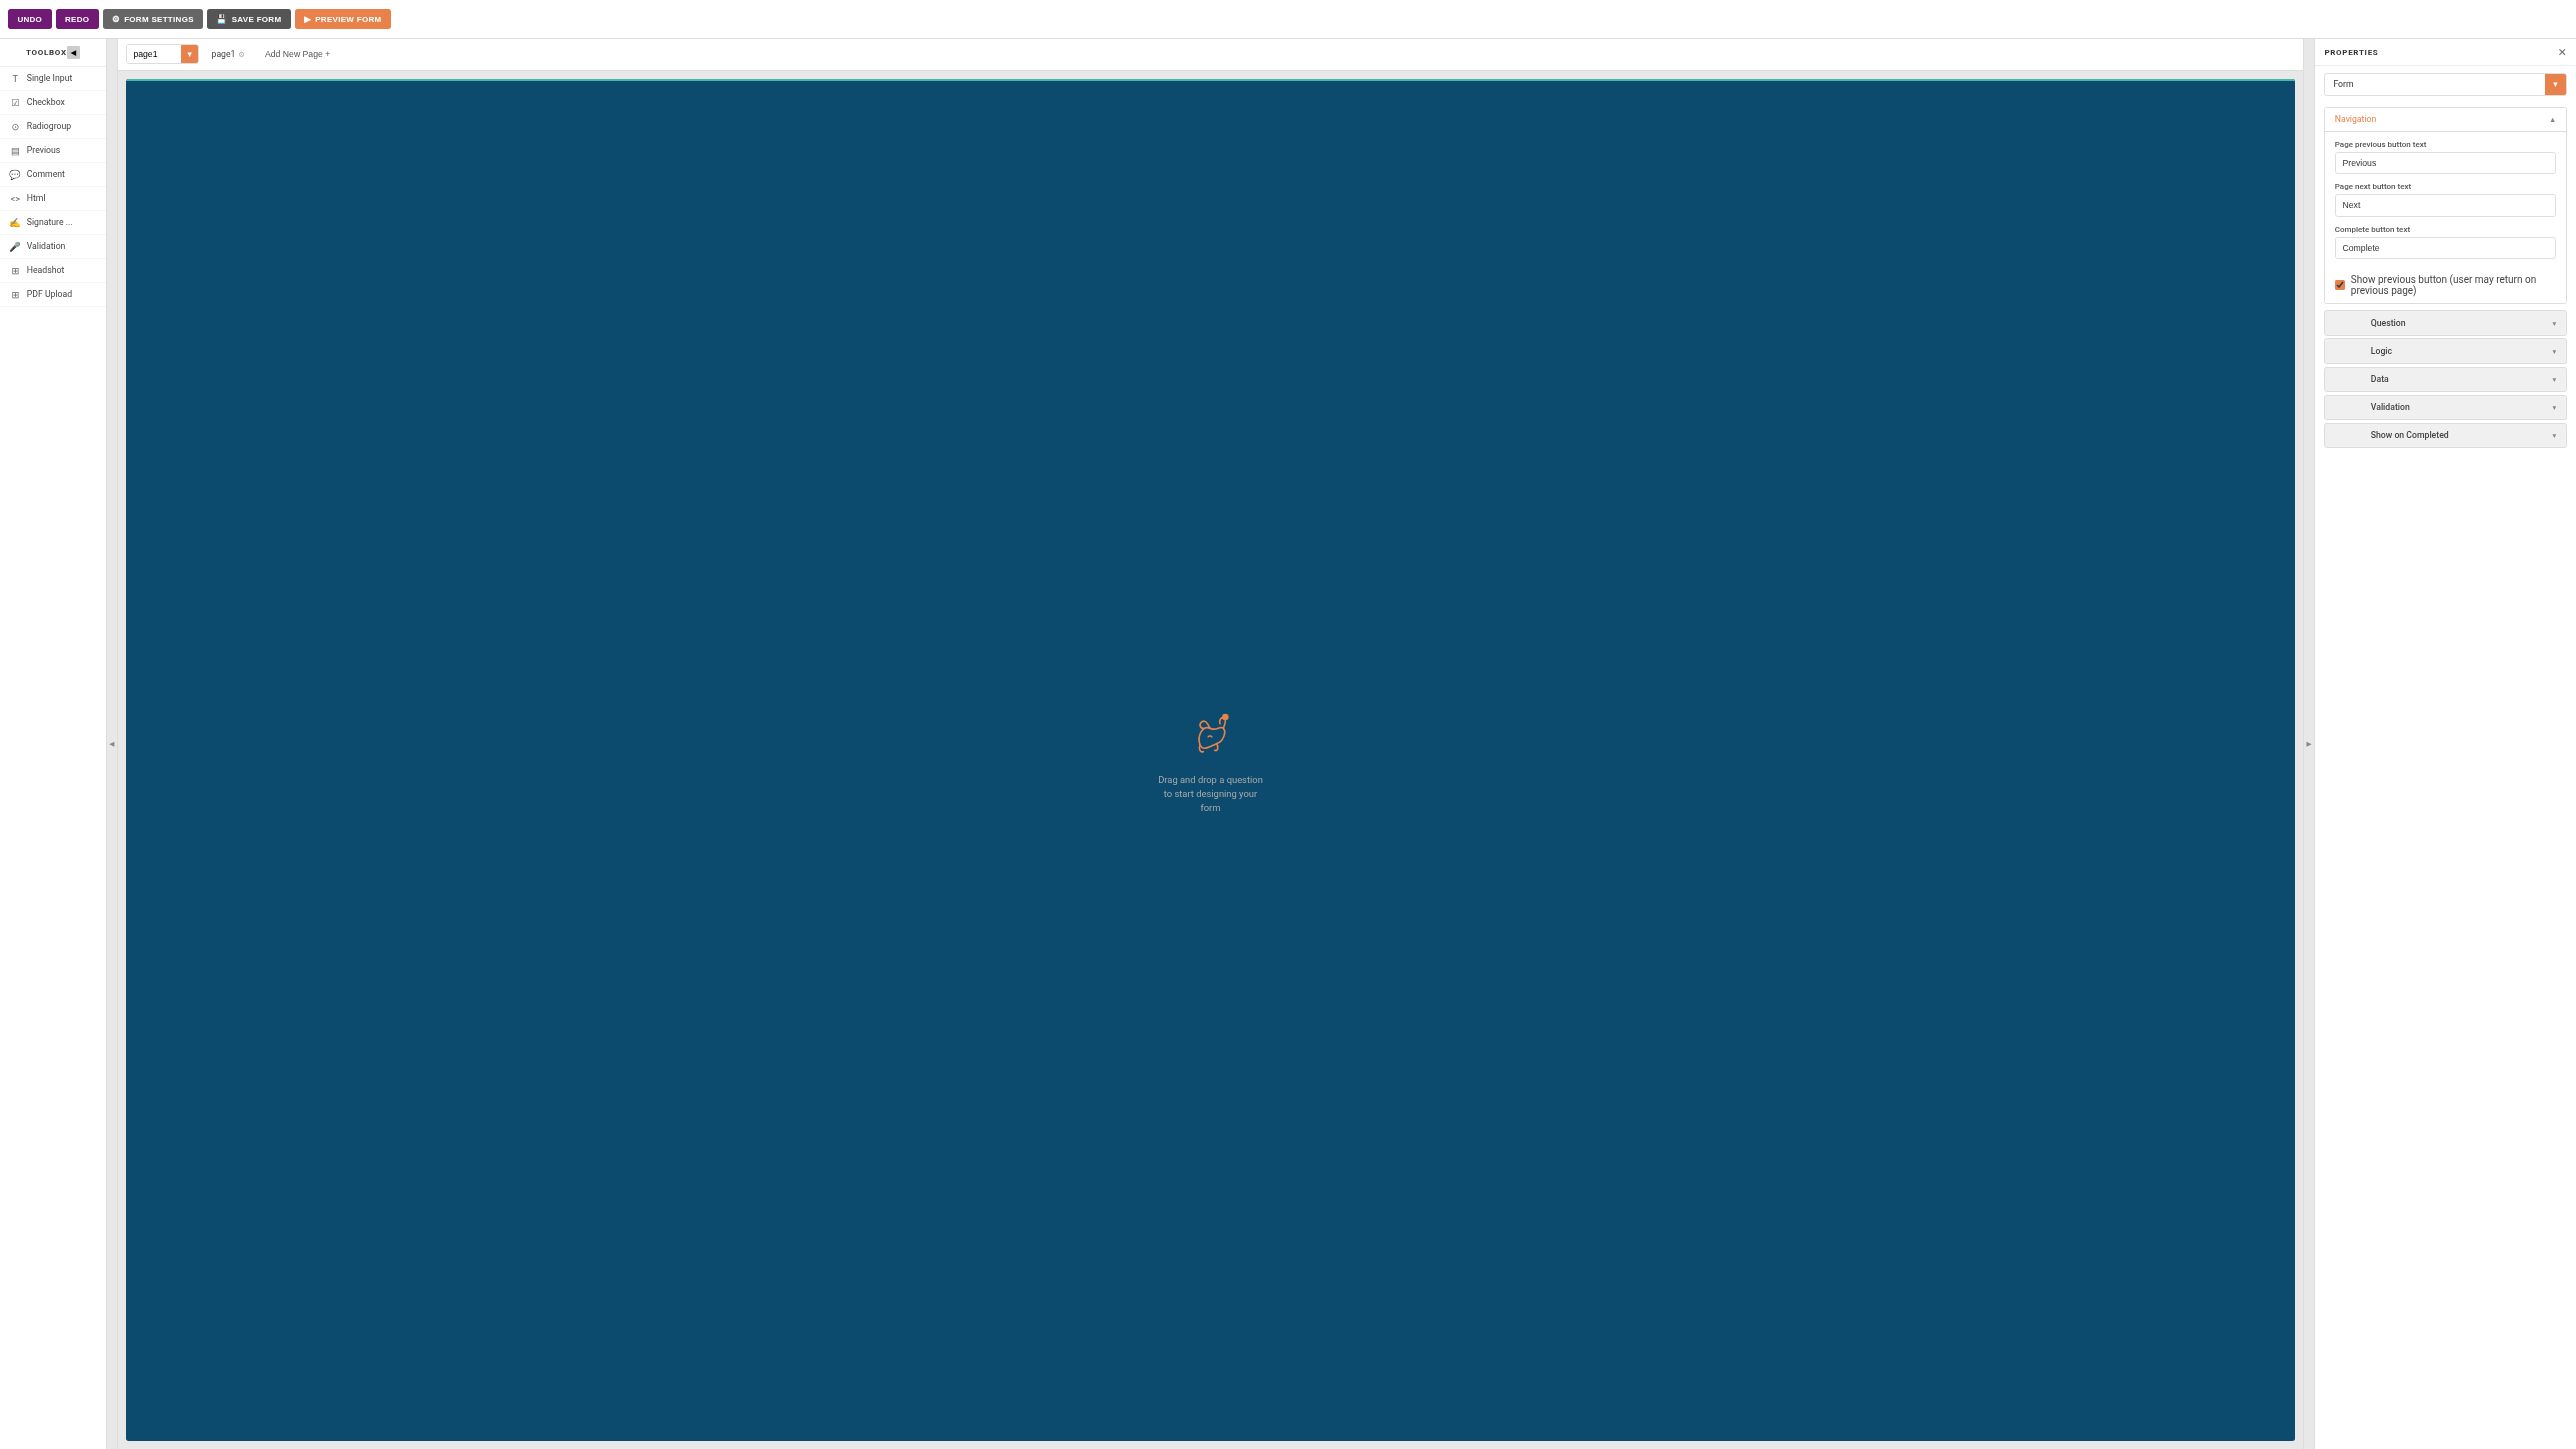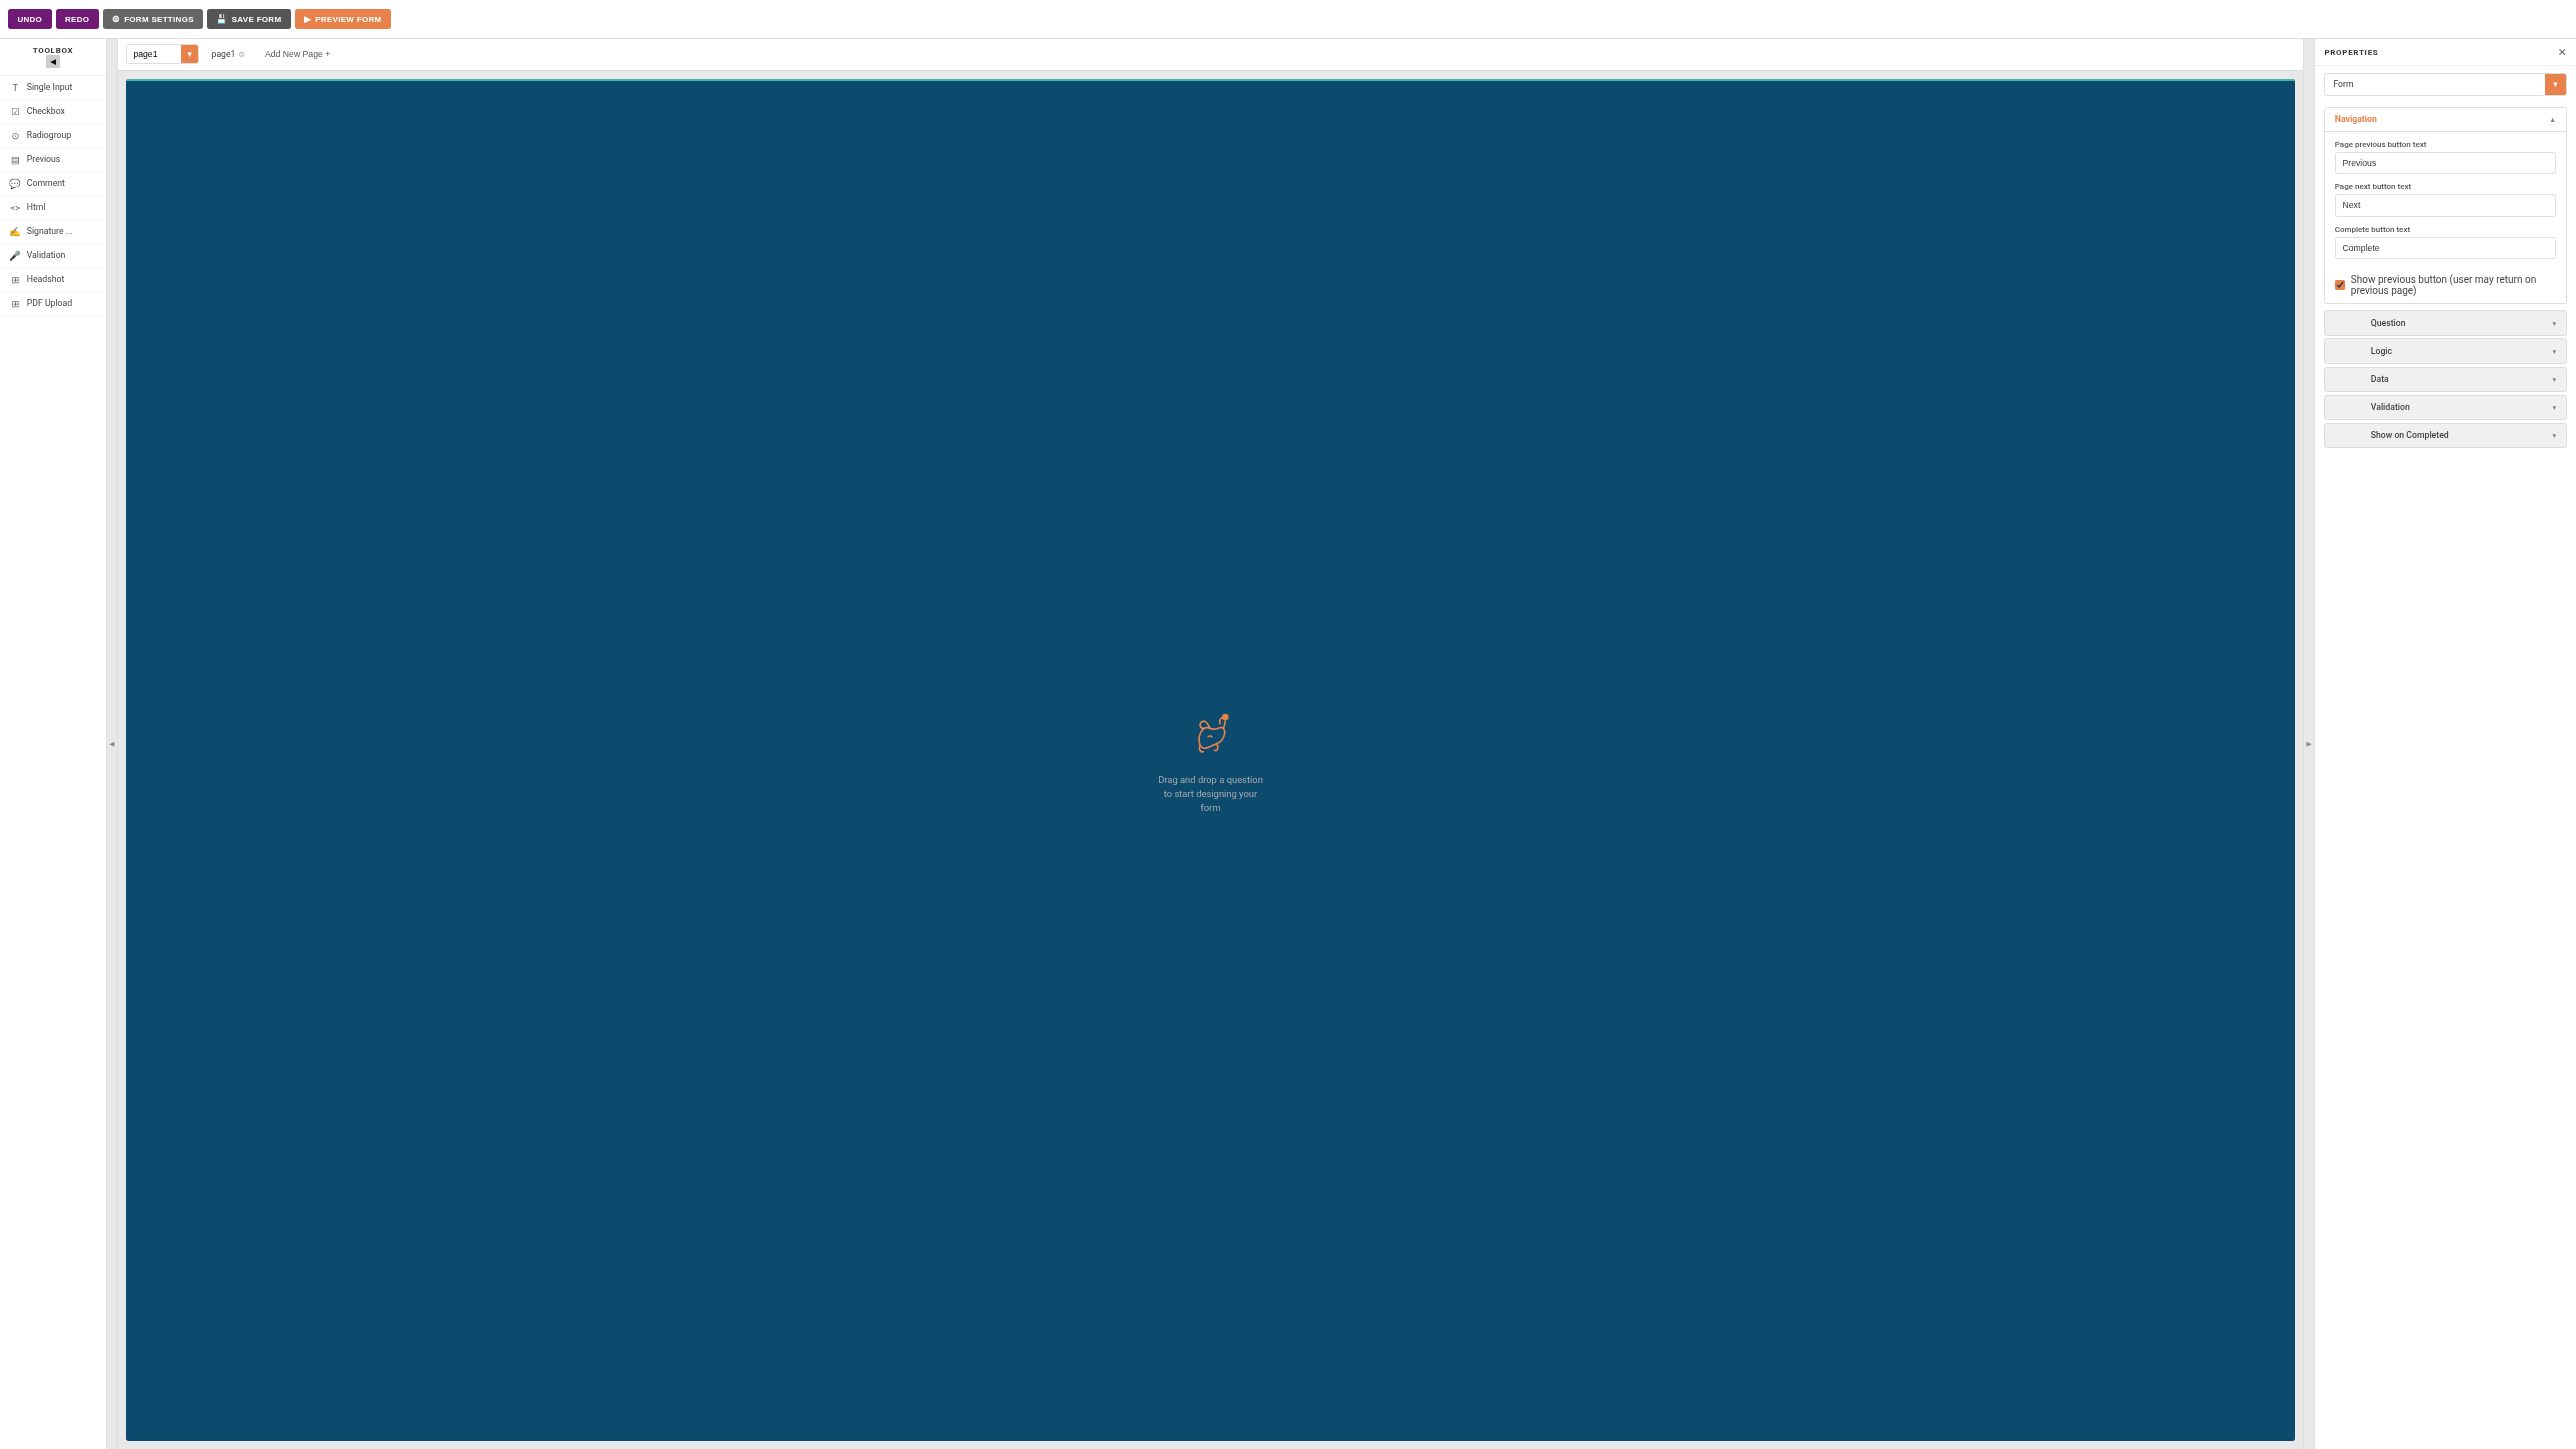--- a/index.html
+++ b/index.html
@@ -69,28 +69,27 @@
       width: 107px;
       background: #fff;
       border-right: 0.7px solid #ddd;
       display: flex;
       flex-direction: column;
       flex-shrink: 0;
     }
     .toolbox-header {
       display: flex;
       align-items: center;
-      justify-content: flex-start;
+      justify-content: center;
       padding: 6.7px 8px;
       font-weight: 700;
       font-size: 8px;
       letter-spacing: 0.7px;
       text-transform: uppercase;
       border-bottom: 0.7px solid #eee;
-      flex-direction: column;
     }
     .toolbox-collapse-btn {
       background: #ccc;
       border: none;
       cursor: pointer;
       width: 13.4px;
       height: 13.4px;
       border-radius: 1.3px;
       display: flex;
       align-items: center;
@@ -299,21 +298,21 @@
       padding: 6.7px 9.4px;
       background: #f9f9f9;
       cursor: pointer;
       border-bottom: 0.7px solid #ddd;
     }
     .prop-section-header.active {
       background: #fff;
     }
     .prop-section-title {
       font-size: 8.7px;
-      font-weight: 700;
+      font-weight: 400;
       color: #e8824a;
     }
     .prop-section-arrow {
       font-size: 7.4px;
       color: #888;
     }
     .prop-section-body {
       padding: 8px 9.4px;
       background: #fff;
     }

